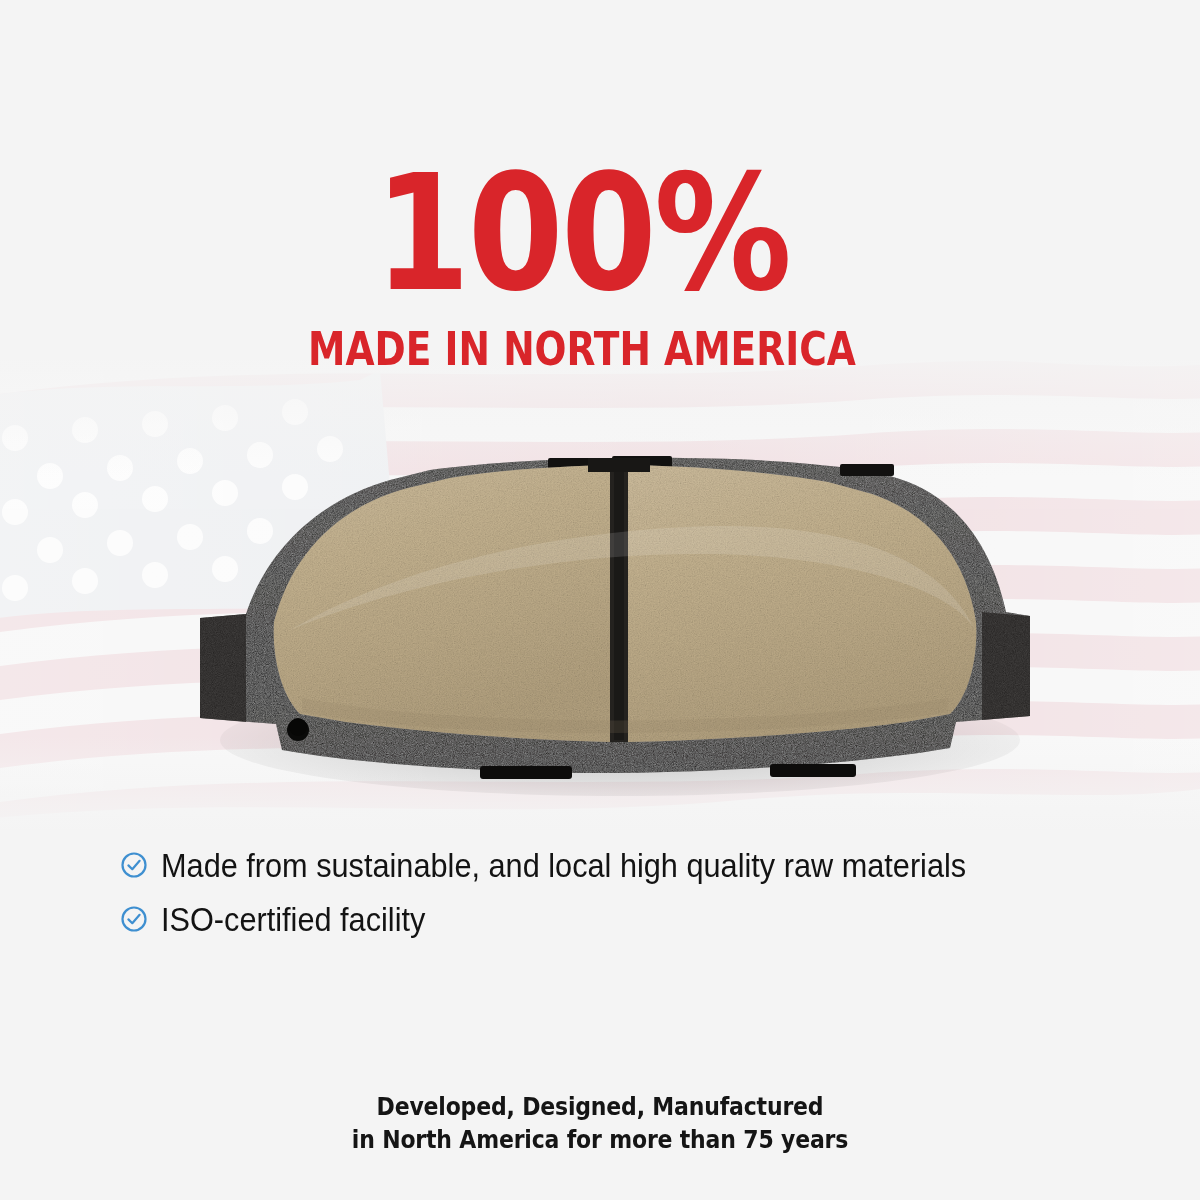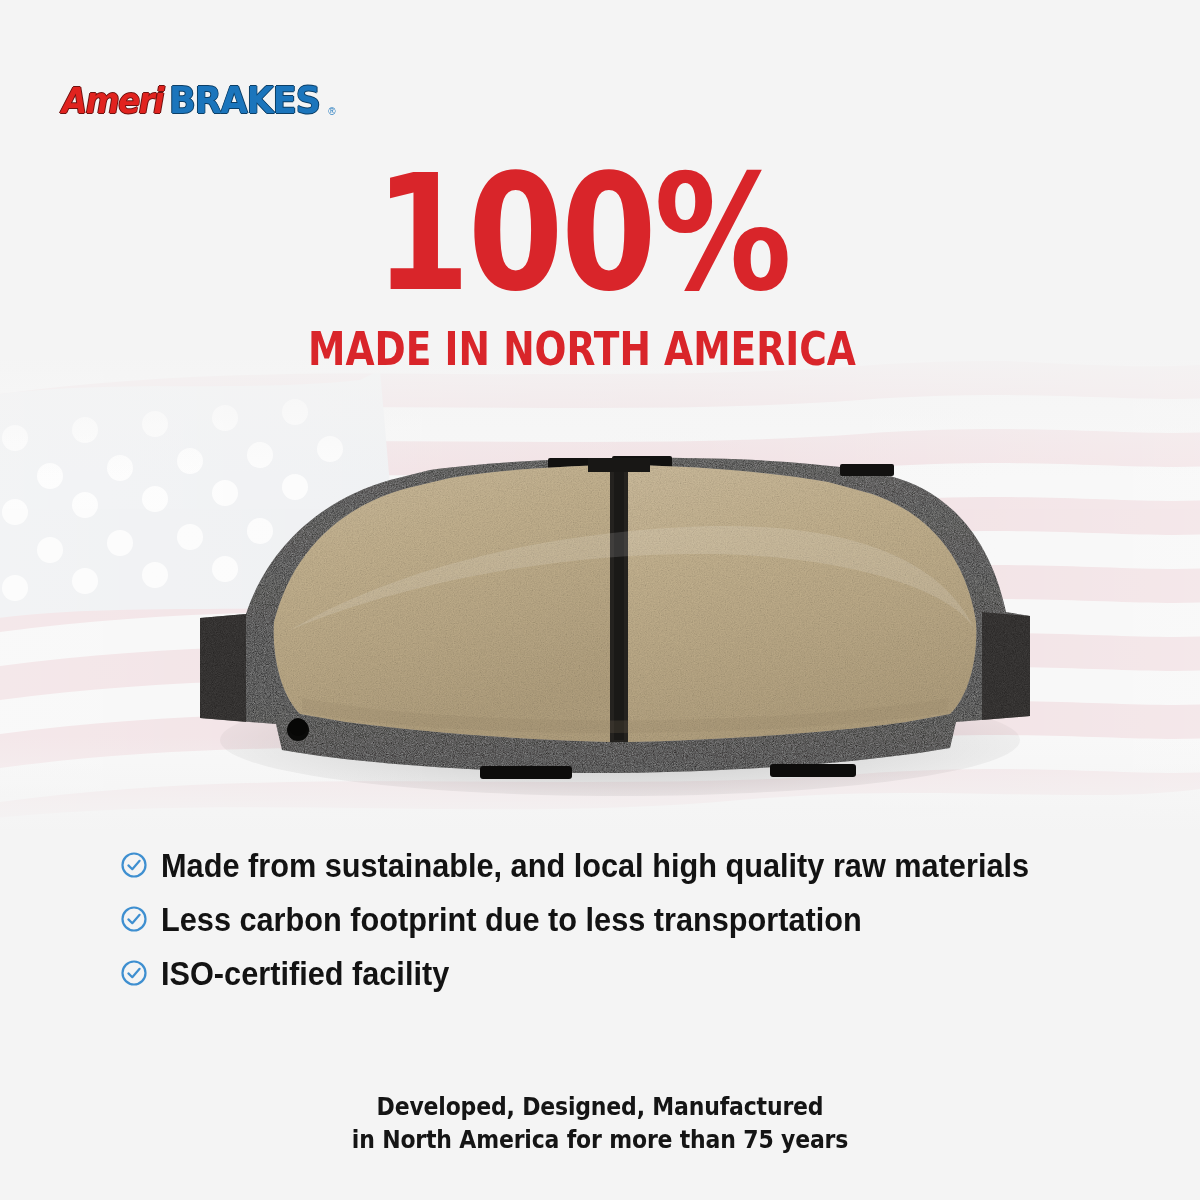--- a/index.html
+++ b/index.html
@@ -119,21 +119,20 @@
     height: 360px;
   }
   .brakepad svg { display: block; width: 100%; height: 100%; }
 
   
   .features {
     position: absolute;
     left: 120px;
     top: 838px;
     width: 1000px;
-    font-weight: bold;
   }
   .feature-row {
     display: flex;
     align-items: center;
     height: 54px;
     margin-bottom: 0px;
   }
   .check-icon {
     flex: 0 0 auto;
     width: 28px;
@@ -240,25 +239,20 @@
             <circle cx="335" cy="203" r="13"></circle>
           </g>
         </g>
       </g>
 
       <rect x="0" y="0" width="1290" height="470" fill="url(#fadeR)" opacity="0.45"></rect>
       <rect x="0" y="0" width="1290" height="470" fill="url(#fadeV)"></rect>
     </svg>
   </div>
 
-  <div class="logo">
-    <span class="logo-ameri">Ameri</span>
-    <span class="logo-brakes">BRAKES</span>
-    <span class="logo-reg">®</span>
-  </div>
 
   <div class="headline-block">
     <div class="headline-100">100%</div>
     <div class="headline-sub">MADE IN NORTH AMERICA</div>
   </div>
 
   <div class="brakepad">
     <svg viewBox="0 0 920 360" preserveAspectRatio="none" aria-hidden="true">
       <defs>
 
@@ -370,29 +364,20 @@
       <span class="check-icon">
         <svg viewBox="0 0 28 28" aria-hidden="true">
           <circle cx="14" cy="14" r="11.5" fill="none" stroke="#3e8fd0" stroke-width="2.2"></circle>
           <path d="M8.4 14.4 L12.3 18.2 L19.6 9.8" fill="none" stroke="#3e8fd0" stroke-width="2.2" stroke-linecap="round" stroke-linejoin="round"></path>
         </svg>
       </span>
       <span class="feature-text">Made from sustainable, and local high quality raw materials</span>
     </div>
 
 
-    <div class="feature-row">
-      <span class="check-icon">
-        <svg viewBox="0 0 28 28" aria-hidden="true">
-          <circle cx="14" cy="14" r="11.5" fill="none" stroke="#3e8fd0" stroke-width="2.2"></circle>
-          <path d="M8.4 14.4 L12.3 18.2 L19.6 9.8" fill="none" stroke="#3e8fd0" stroke-width="2.2" stroke-linecap="round" stroke-linejoin="round"></path>
-        </svg>
-      </span>
-      <span class="feature-text">Less carbon footprint due to less transportation</span>
-    </div>
 
     <div class="feature-row">
       <span class="check-icon">
         <svg viewBox="0 0 28 28" aria-hidden="true">
           <circle cx="14" cy="14" r="11.5" fill="none" stroke="#3e8fd0" stroke-width="2.2"></circle>
           <path d="M8.4 14.4 L12.3 18.2 L19.6 9.8" fill="none" stroke="#3e8fd0" stroke-width="2.2" stroke-linecap="round" stroke-linejoin="round"></path>
         </svg>
       </span>
       <span class="feature-text">ISO-certified facility</span>
     </div>

